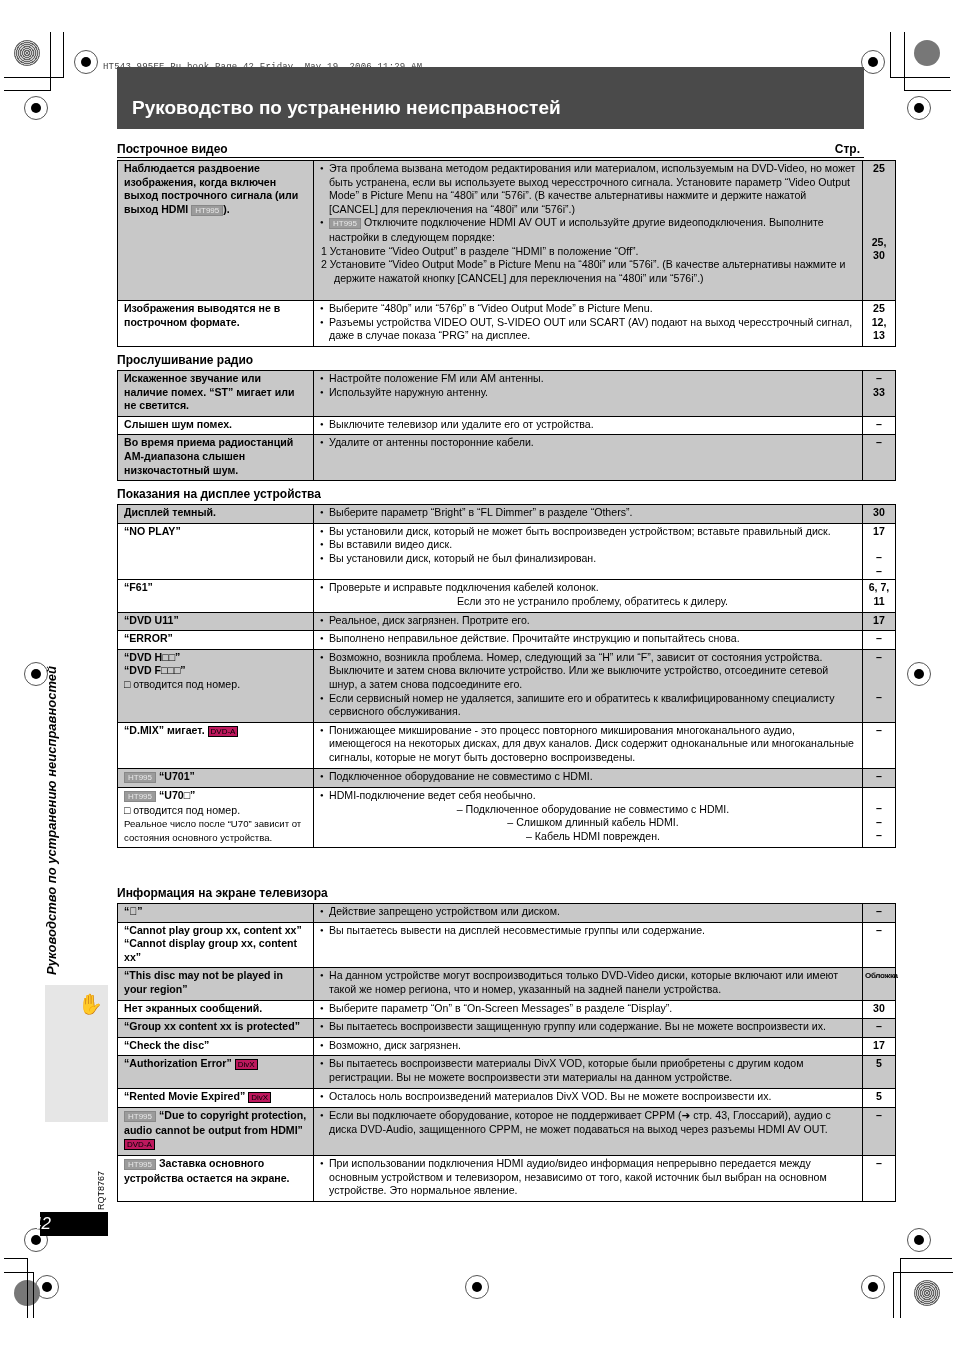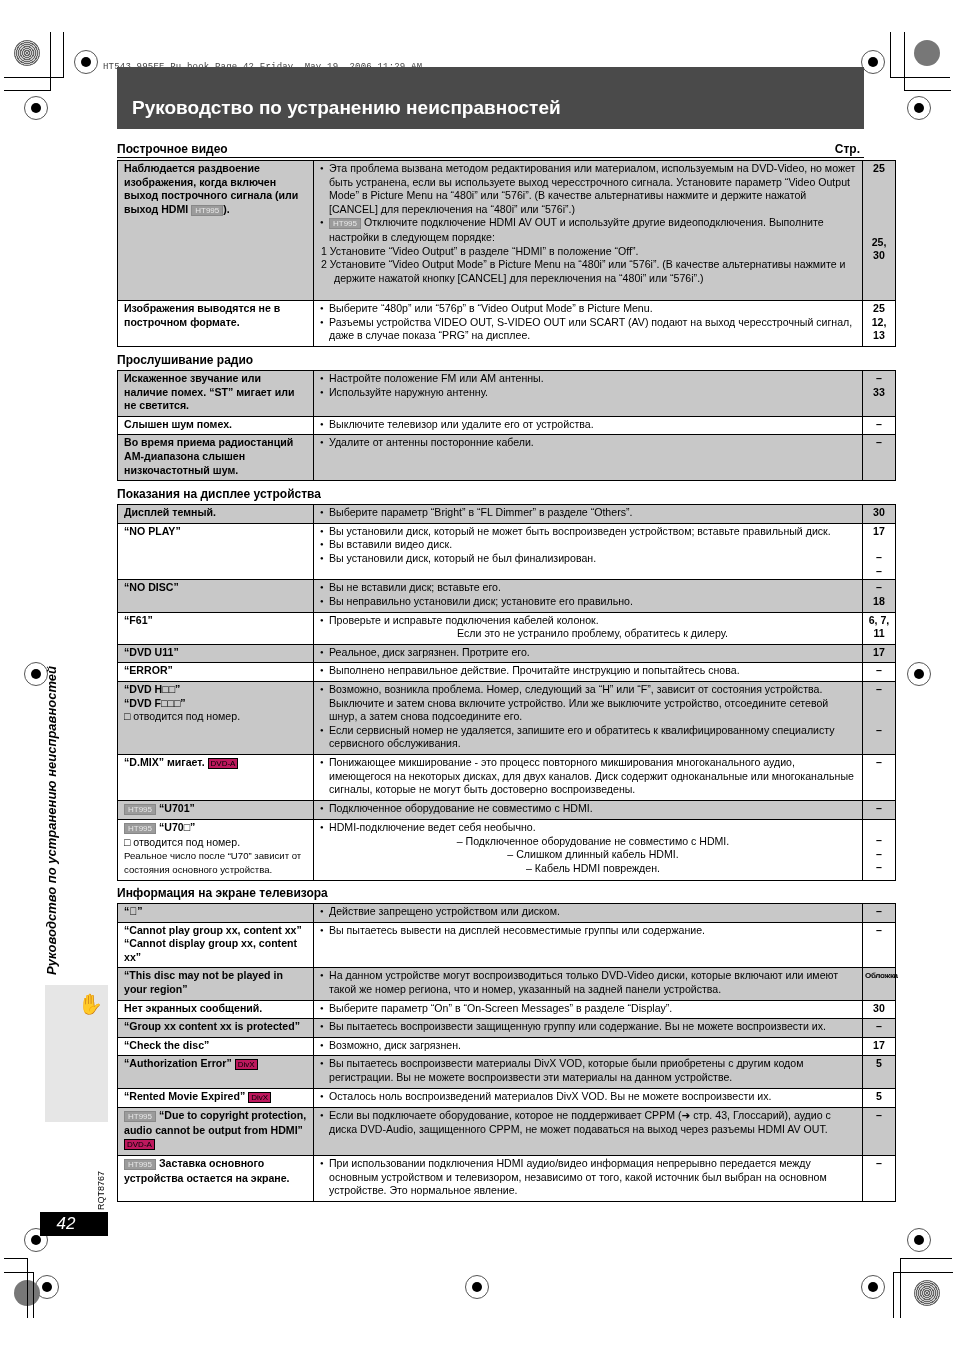--- a/index.html
+++ b/index.html
@@ -21,21 +21,21 @@
   .num{display:block;padding-left:14px;text-indent:-13px;}
   .dash{display:block;padding-left:10px;text-align:center;}
   .tag{background:#9b9b9b;color:#e8e8e8;font-size:8px;font-weight:normal;padding:0 3px;border:1px solid #888;}
   .box{border:1px solid #000;font-size:8px;padding:0 2px;font-weight:normal;background:#be185d;}
   .plain{font-weight:normal;}
   .pgv{display:block;}
   .side-text{position:absolute;left:44px;top:975px;transform:rotate(-90deg);transform-origin:0 0;font-weight:bold;font-style:italic;font-size:13px;white-space:nowrap;}
   .side-box{position:absolute;left:45px;top:985px;width:63px;height:137px;background:#e6e6e6;}
   .side-icon{position:absolute;left:78px;top:992px;font-size:20px;}
   .rqt{position:absolute;left:96px;top:1210px;transform:rotate(-90deg);transform-origin:0 0;font-size:9px;white-space:nowrap;}
-  .pagebox{position:absolute;left:40px;top:1212px;width:68px;height:24px;background:#000;color:#fff;font-style:italic;font-size:17px;text-align:center;}
+  .pagebox{position:absolute;left:40px;top:1212px;width:68px;height:24px;background:#000;color:#fff;font-style:italic;font-size:17px;text-align:left;}
   .pagebox span{position:relative;right:8px;top:2px;}
   .reg{position:absolute;width:22px;height:22px;border:1px solid #555;border-radius:50%;}
   .reg:before{content:"";position:absolute;left:6px;top:6px;width:10px;height:10px;border-radius:50%;background:#000;}
   .hl{position:absolute;height:1px;background:#000;}
   .vl{position:absolute;width:1px;background:#000;}
   .disc{position:absolute;width:26px;height:26px;border-radius:50%;background:repeating-radial-gradient(circle,#666 0 1px,#ccc 1px 2px);}
 </style>
 </head>
 <body>
 
@@ -165,31 +165,20 @@
             <span class="b">Вы установили диск, который не может быть воспроизведен устройством; вставьте правильный диск.</span>
             <span class="b">Вы вставили видео диск.</span>
             <span class="b">Вы установили диск, который не был финализирован.</span>
           </td>
       <td class="c3">
             <span class="pgv">17</span>
             <span class="pgv" style="margin-top:13px">–</span>
             <span class="pgv">–</span>
           </td>
     </tr>
-    <tr class="g">
-      <td class="c1">“NO DISC”</td>
-      <td>
-            <span class="b">Вы не вставили диск; вставьте его.</span>
-            <span class="b">Вы неправильно установили диск; установите его правильно.</span>
-          </td>
-      <td class="c3">
-            <span class="pgv">–</span>
-            <span class="pgv">18</span>
-          </td>
-    </tr>
     <tr>
       <td class="c1">“F61”</td>
       <td>
             <span class="b">Проверьте и исправьте подключения кабелей колонок.</span>
             <span class="dash" style="padding-left:9px">Если это не устранило проблему, обратитесь к дилеру.</span>
           </td>
       <td class="c3">
             <span class="pgv">6, 7,</span>
             <span class="pgv">11</span>
           </td>

